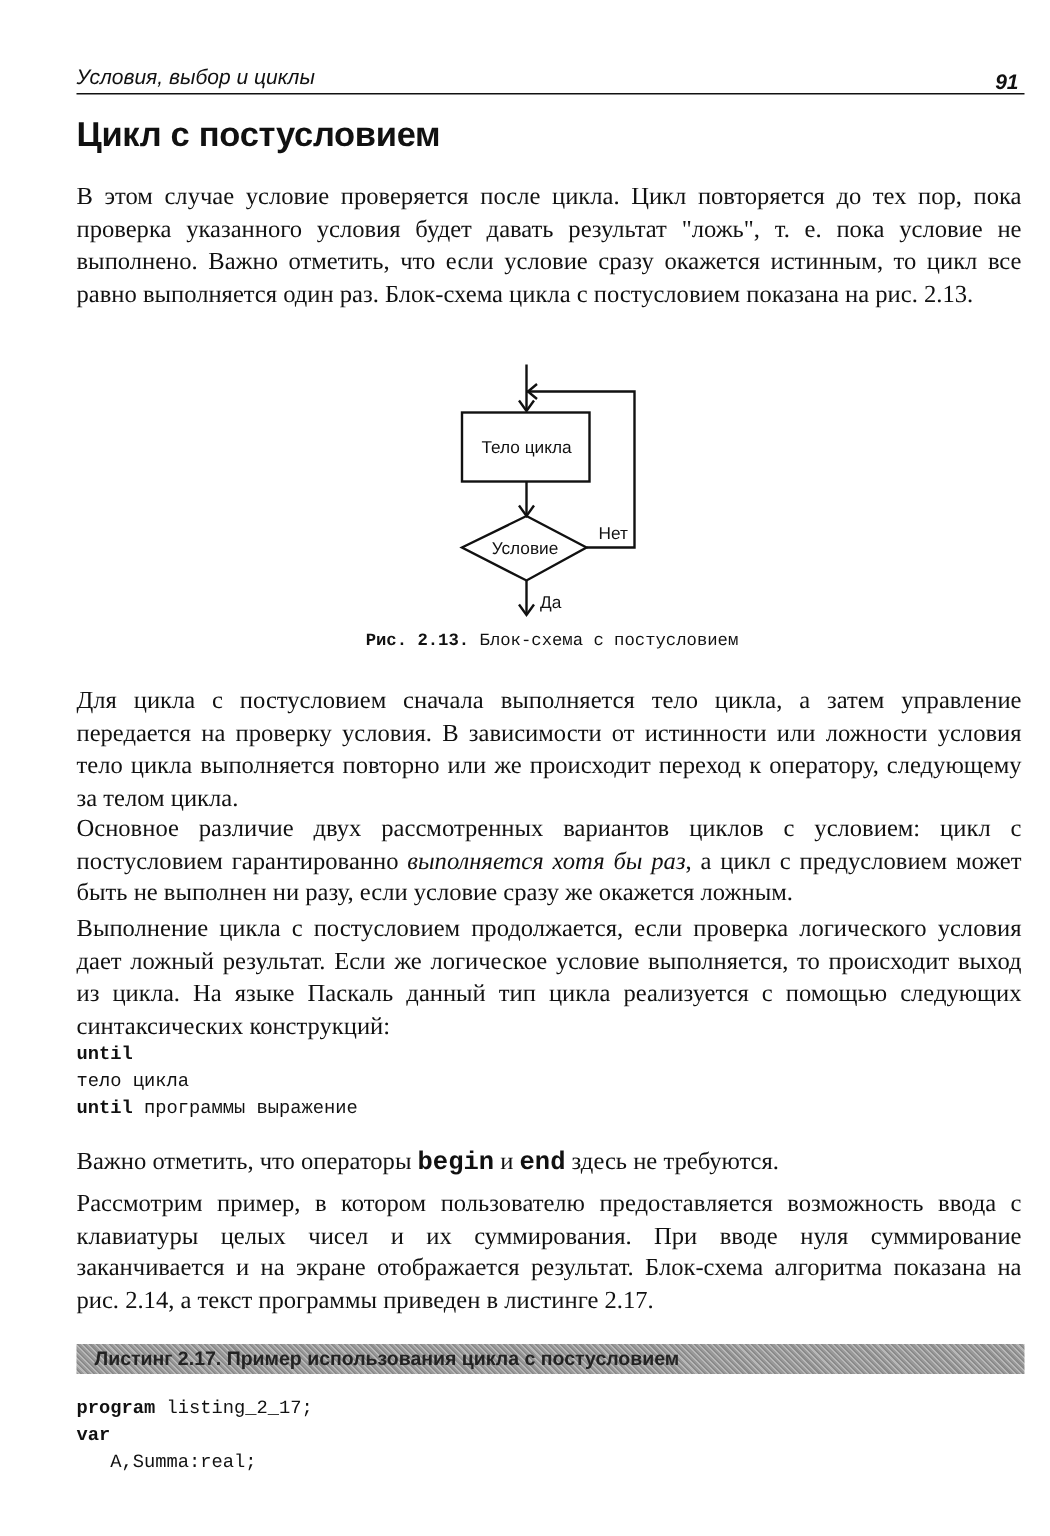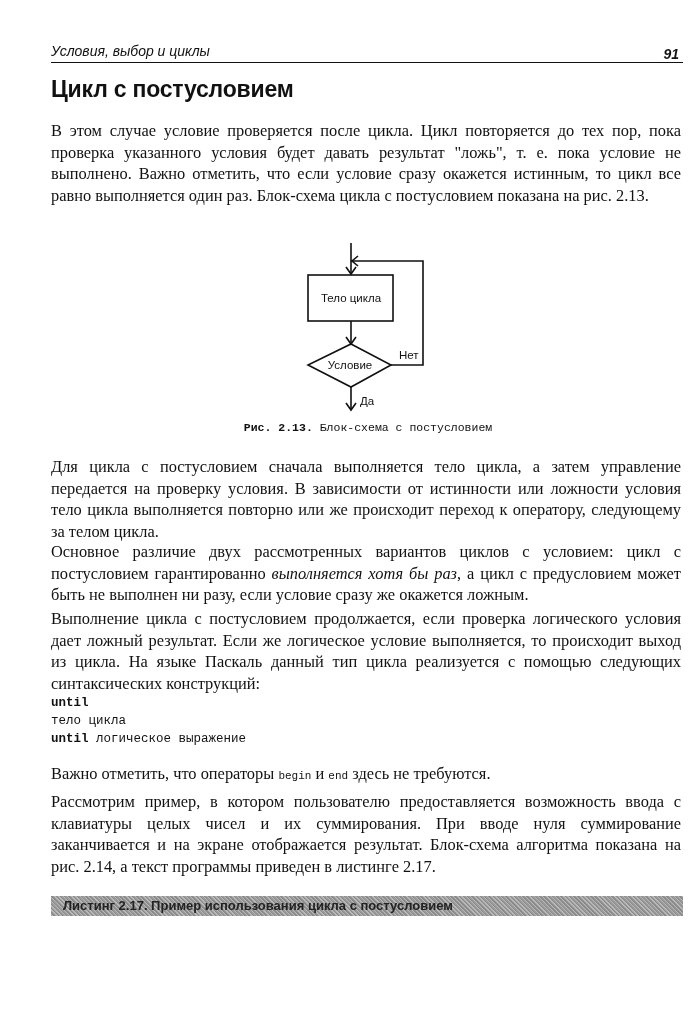--- a/index.html
+++ b/index.html
@@ -18,21 +18,21 @@
     position: absolute; left: 33px; top: 76px;
     font-family: "Liberation Sans", sans-serif; font-weight: bold; font-size: 23px; letter-spacing: -0.2px;
   }
 
   .para {
     position: absolute; left: 33px; width: 630px;
     font-family: "Liberation Serif", serif; font-size: 16.4px; line-height: 21.5px;
     text-align: justify; margin: 0;
   }
   .para em { font-style: italic; }
-  .kw-inline { font-family: "Liberation Mono", monospace; font-weight: normal; font-size: 11px; }
+  .kw-inline { font-family: "Liberation Mono", monospace; font-weight: bold; font-size: 17px; }
 
   .figure { position: absolute; left: 220px; top: 238px; width: 260px; height: 200px; }
   .figure svg { position: absolute; left: 0; top: 0; }
   .fig-text { font-family: "Liberation Sans", sans-serif; font-size: 11.5px; fill: #111; }
   .caption {
     position: absolute; left: 220px; top: 421px; width: 260px; text-align: center;
     font-family: Liberation Mono, monospace; font-size: 11.5px;
   }
   .caption b { font-weight: bold; }
 
@@ -88,24 +88,27 @@
   <div class="caption"><b>Рис. 2.13.</b><span> Блок-схема с постусловием</span></div>
 
   <p class="para" style="top:456px;">Для цикла с постусловием сначала выполняется тело цикла, а затем управление передается на проверку условия. В зависимости от истинности или ложности условия тело цикла выполняется повторно или же происходит переход к оператору, следующему за телом цикла.</p>
 
   <p class="para" style="top:608px;">Выполнение цикла с постусловием продолжается, если проверка логического условия дает ложный результат. Если же логическое условие выполняется, то происходит выход из цикла. На языке Паскаль данный тип цикла реализуется с помощью следующих синтаксических конструкций:</p>
 
   <p class="para" style="top:541px;"><span>Основное различие двух рассмотренных вариантов циклов с условием: цикл с постусловием гарантированно </span><em>выполняется хотя бы раз</em><span>, а цикл с предусловием может быть не выполнен ни разу, если условие сразу же окажется ложным.</span></p>
 
   <div class="code" style="top:694px;"><b>until</b>
 <span>тело цикла</span>
-<b>until</b><span> логическое выражение</span></div>
+<b>until</b><span> программы выражение</span></div>
 
   <p class="para" style="top:763px;"><span>Важно отметить, что операторы </span><span class="kw-inline">begin</span><span> и </span><span class="kw-inline">end</span><span> здесь не требуются.</span></p>
 
   <p class="para" style="top:791px;">Рассмотрим пример, в котором пользователю предоставляется возможность ввода с клавиатуры целых чисел и их суммирования. При вводе нуля суммирование заканчивается и на экране отображается результат. Блок-схема алгоритма показана на рис. 2.14, а текст программы приведен в листинге 2.17.</p>
 
   <div class="listing-bar">
     <span>Листинг 2.17. Пример использования цикла с постусловием</span>
   </div>
 
+  <div class="code" style="top:930px;"><b>program</b><span> listing_2_17;</span>
+<b>var</b>
+<span>   A,Summa:real;</span></div>
 
 </div>
 
 </body></html>

